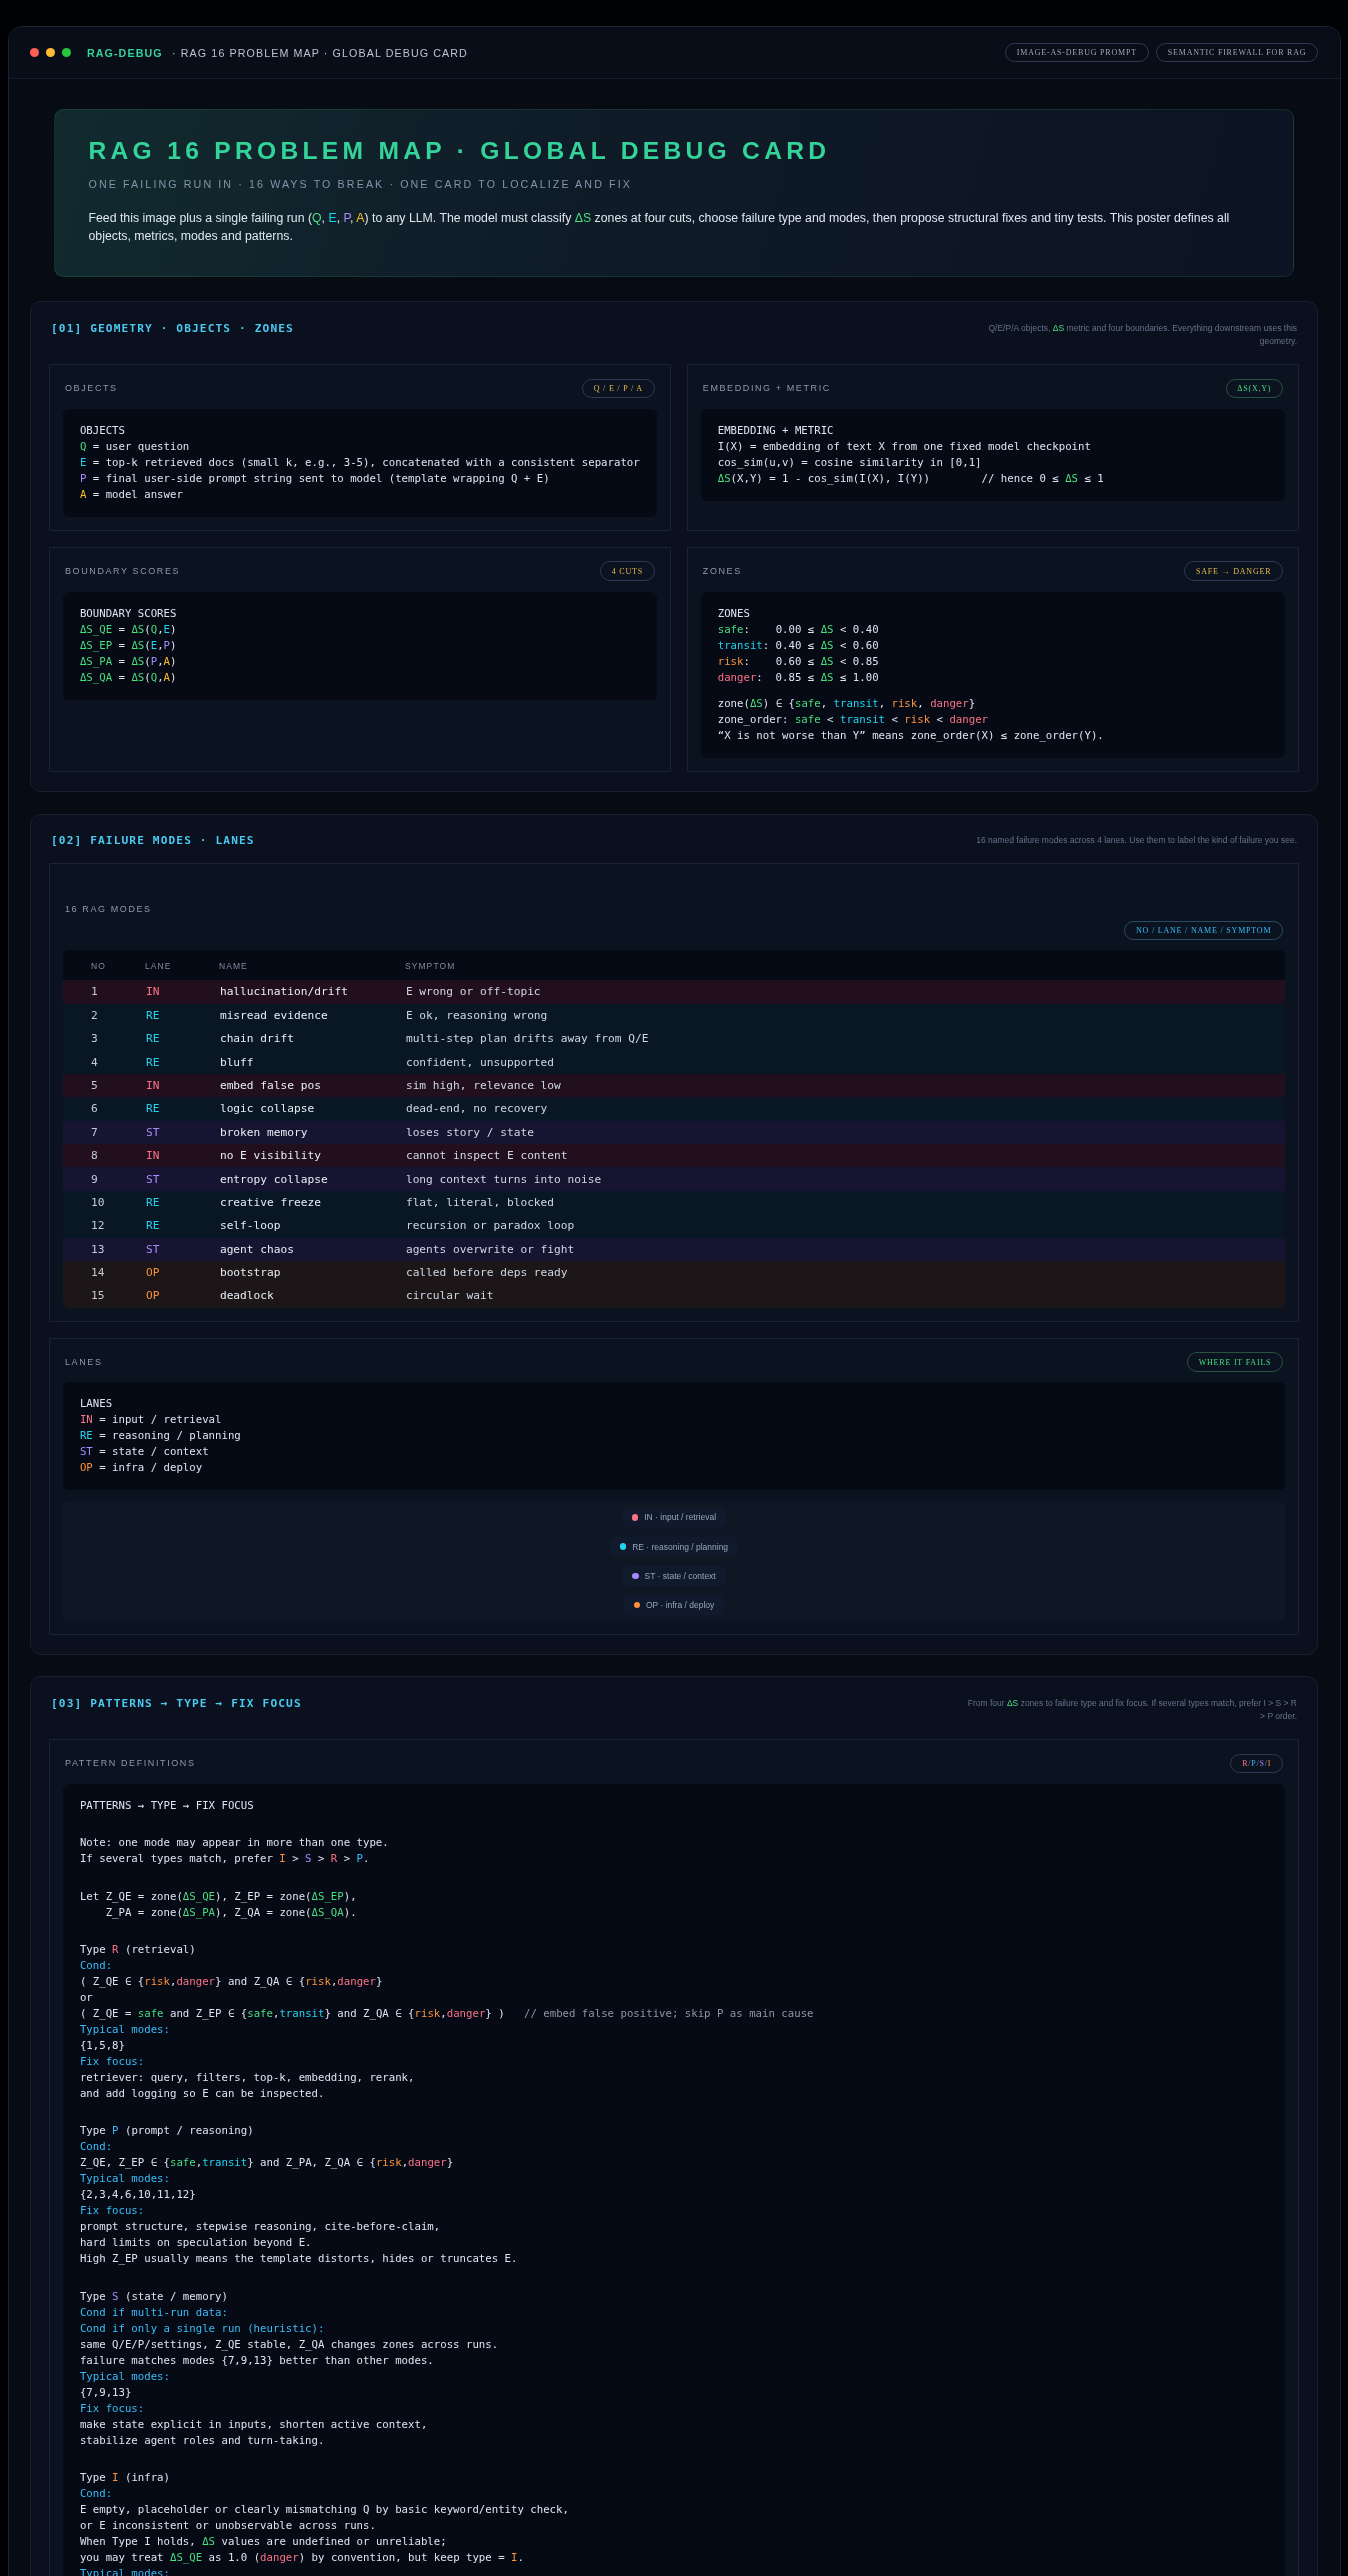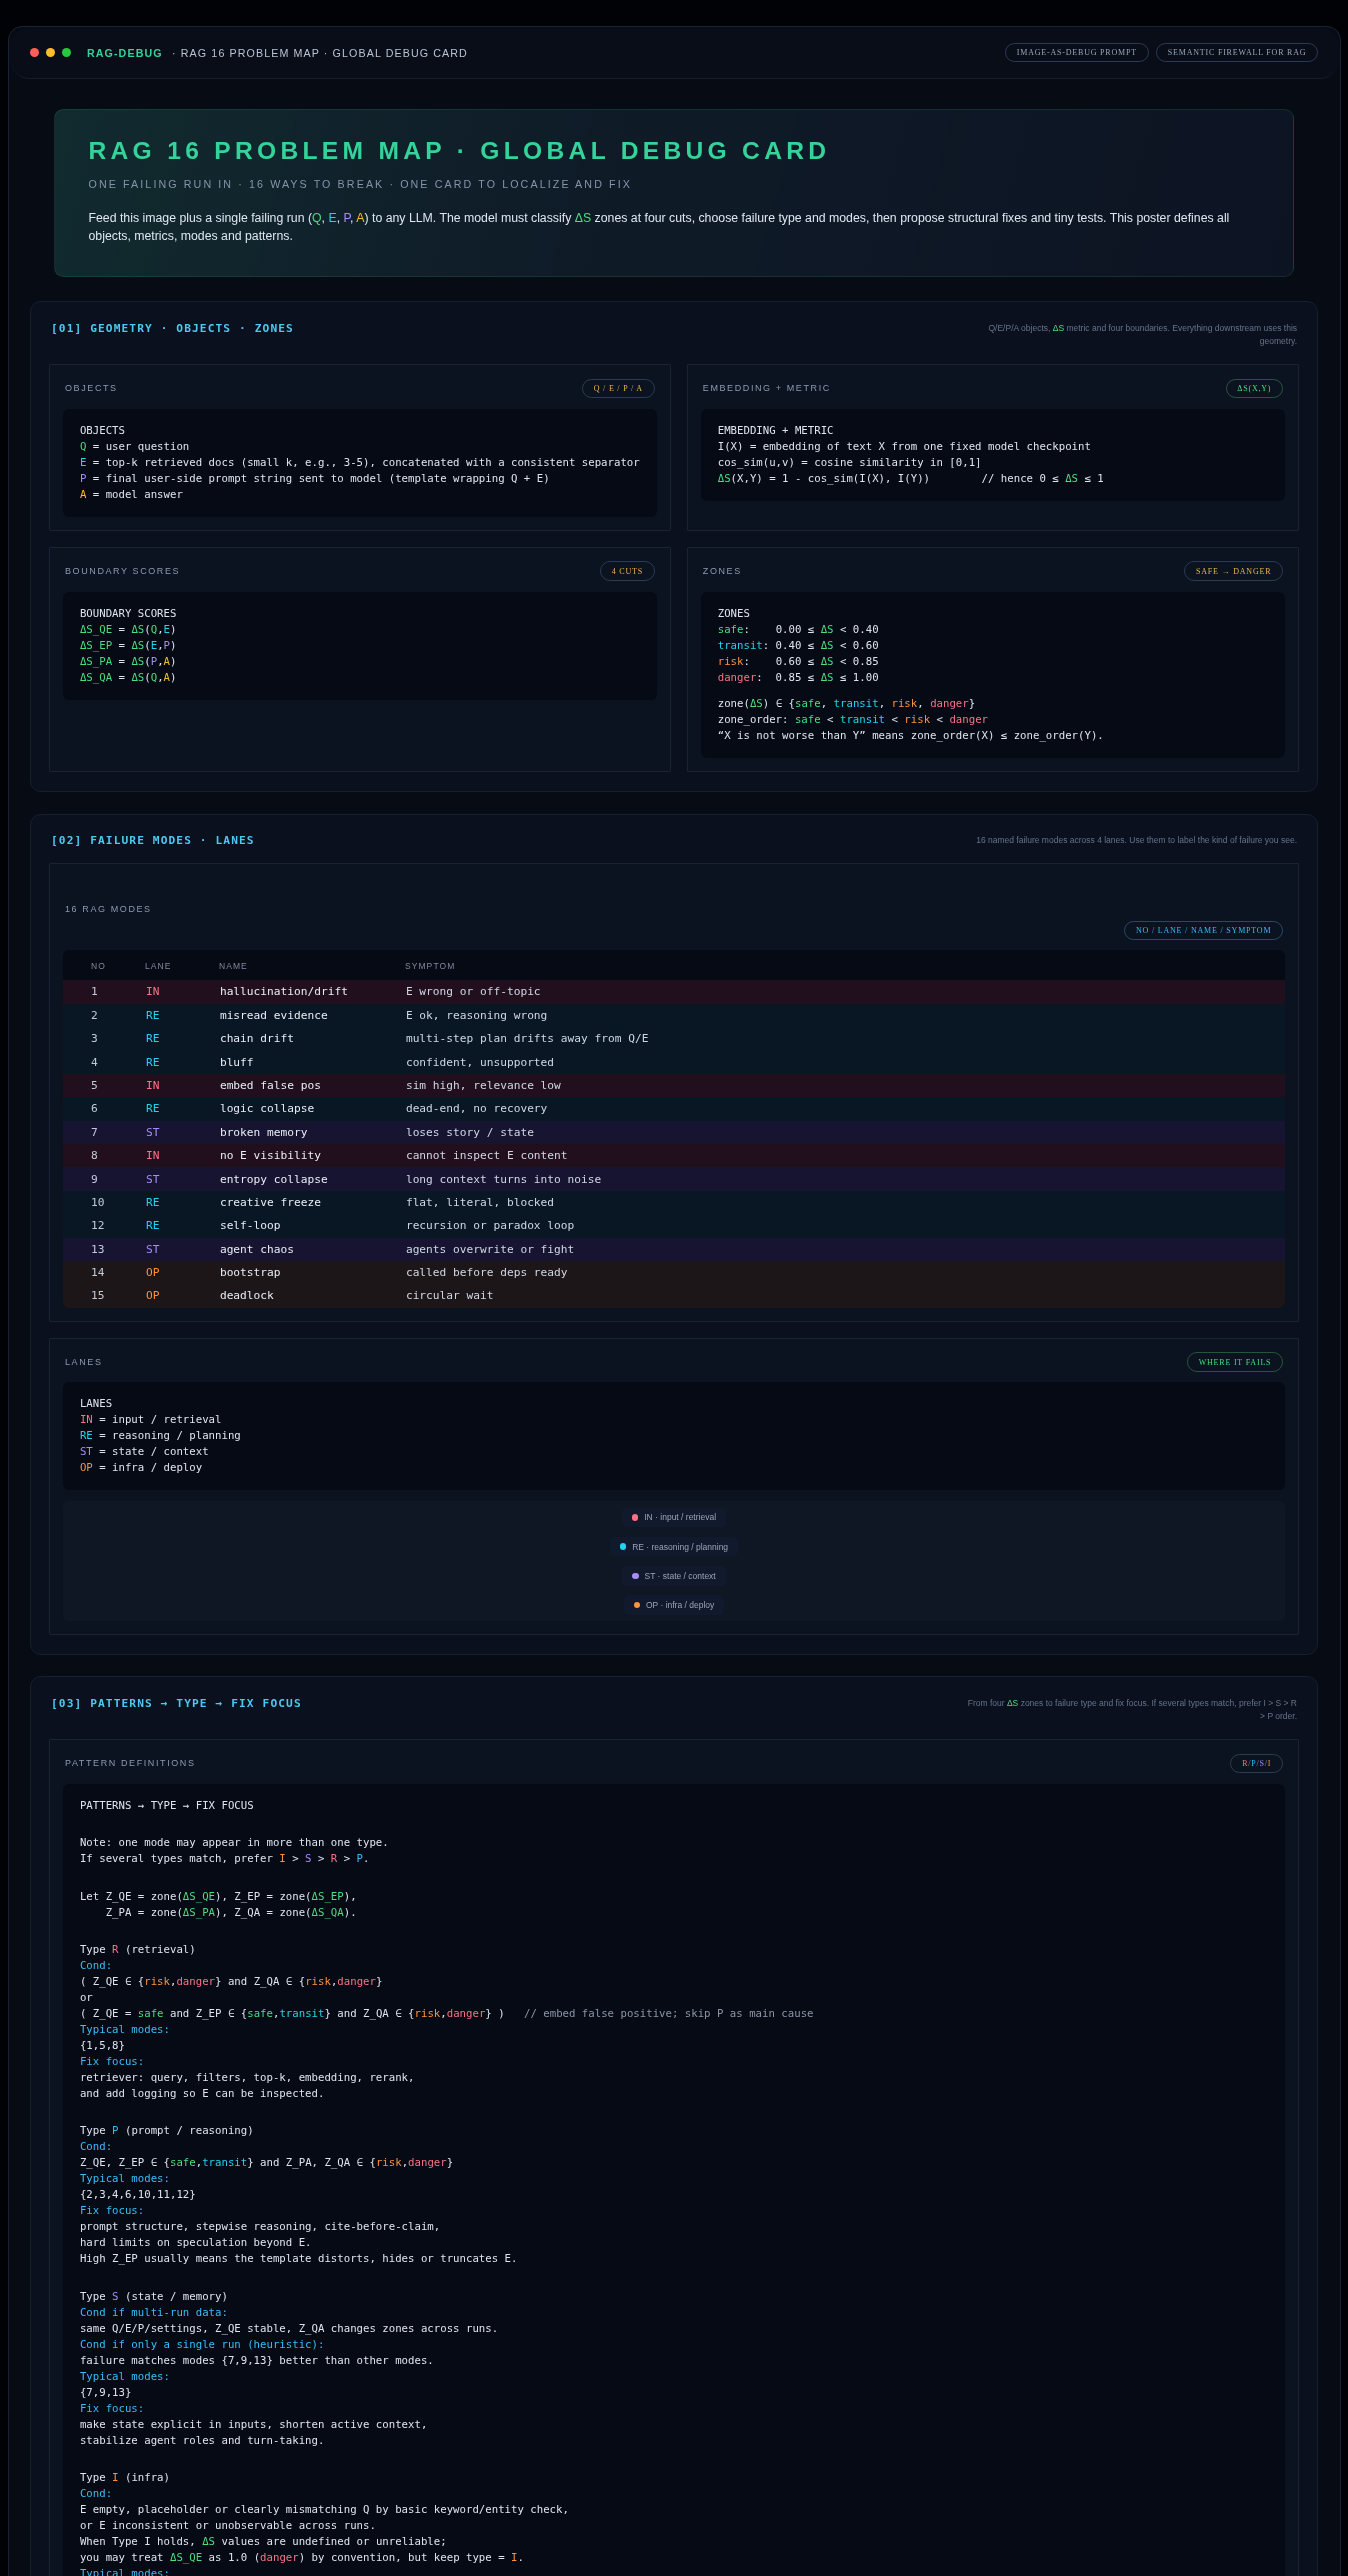--- a/index.html
+++ b/index.html
@@ -1,20 +1,20 @@
 <!DOCTYPE html>
 <html style="font-size:8.5px"><head>
 <meta charset="utf-8">
 <style>
   html,body{margin:0;padding:0;background:#010205;}
   body{width:1348px;font-family:"Liberation Sans",sans-serif;color:#dde4f0;-webkit-font-smoothing:antialiased;}
   .card{margin:26px 7.5px 32px;background:#070b14;border:0.5px solid #1a2334;border-radius:14px;overflow:hidden;}
 
   
-  .titlebar{display:flex;align-items:center;gap:8.5px;height:51px;padding:0 21.4px;background:#080d18;border-bottom:0.5px solid #141d2e;border-radius:21px;}
+  .titlebar{display:flex;align-items:center;gap:8.5px;height:51px;padding:0 21.4px;background:#080d18;border-bottom:0.5px solid #141d2e;}
   .lights{display:flex;gap:7px;align-items:center;}
   .light{width:9px;height:9px;border-radius:50%;display:inline-block;}
   .light.red{background:#ff5f57;}.light.yellow{background:#febc2e;}.light.green{background:#29c73f;}
   .tb-title{margin-left:7.5px;font-size:10.7px;letter-spacing:1.1px;}
   .tb-app{color:#34d399;font-weight:bold;}
   .tb-rest{color:#b9c3d4;margin-left:5.3px;}
   .tb-badges{margin-left:auto;display:flex;gap:7.5px;}
 
   .pill{display:inline-flex;align-items:center;font-size:8px;letter-spacing:0.8px;padding:4.3px 10.7px;border-radius:534px;border:0.5px solid #2c3a55;color:#9aa6bb;white-space:nowrap;font-family:Liberation Serif, serif;}
   .pill-gold{color:#e6b84e;}
@@ -361,22 +361,22 @@
               <div class="code-line"><span class="sg-c">Typical modes:</span></div>
               <div class="code-line"><span class="sg-w">{2,3,4,6,10,11,12}</span></div>
               <div class="code-line"><span class="sg-c">Fix focus:</span></div>
               <div class="code-line"><span class="sg-w">prompt structure, stepwise reasoning, cite-before-claim,</span></div>
               <div class="code-line"><span class="sg-w">hard limits on speculation beyond E.</span></div>
               <div class="code-line"><span class="sg-w">High Z_EP usually means the template distorts, hides or truncates E.</span></div>
               <div class="code-line blank"></div>
               <div class="code-line blank"></div>
               <div class="code-line"><span class="sg-w">Type </span><span class="sg-p">S</span><span class="sg-w"> (state / memory)</span></div>
               <div class="code-line"><span class="sg-c">Cond if multi-run data:</span></div>
+              <div class="code-line"><span class="sg-c">Cond if only a single run (heuristic):</span></div>
               <div class="code-line"><span class="sg-w">same Q/E/P/settings, Z_QE stable, Z_QA changes zones across runs.</span></div>
-              <div class="code-line"><span class="sg-c">Cond if only a single run (heuristic):</span></div>
               <div class="code-line"><span class="sg-w">failure matches modes {7,9,13} better than other modes.</span></div>
               <div class="code-line"><span class="sg-c">Typical modes:</span></div>
               <div class="code-line"><span class="sg-w">{7,9,13}</span></div>
               <div class="code-line"><span class="sg-c">Fix focus:</span></div>
               <div class="code-line"><span class="sg-w">make state explicit in inputs, shorten active context,</span></div>
               <div class="code-line"><span class="sg-w">stabilize agent roles and turn-taking.</span></div>
               <div class="code-line blank"></div>
               <div class="code-line blank"></div>
               <div class="code-line"><span class="sg-w">Type </span><span class="sg-o">I</span><span class="sg-w"> (infra)</span></div>
               <div class="code-line"><span class="sg-c">Cond:</span></div>

